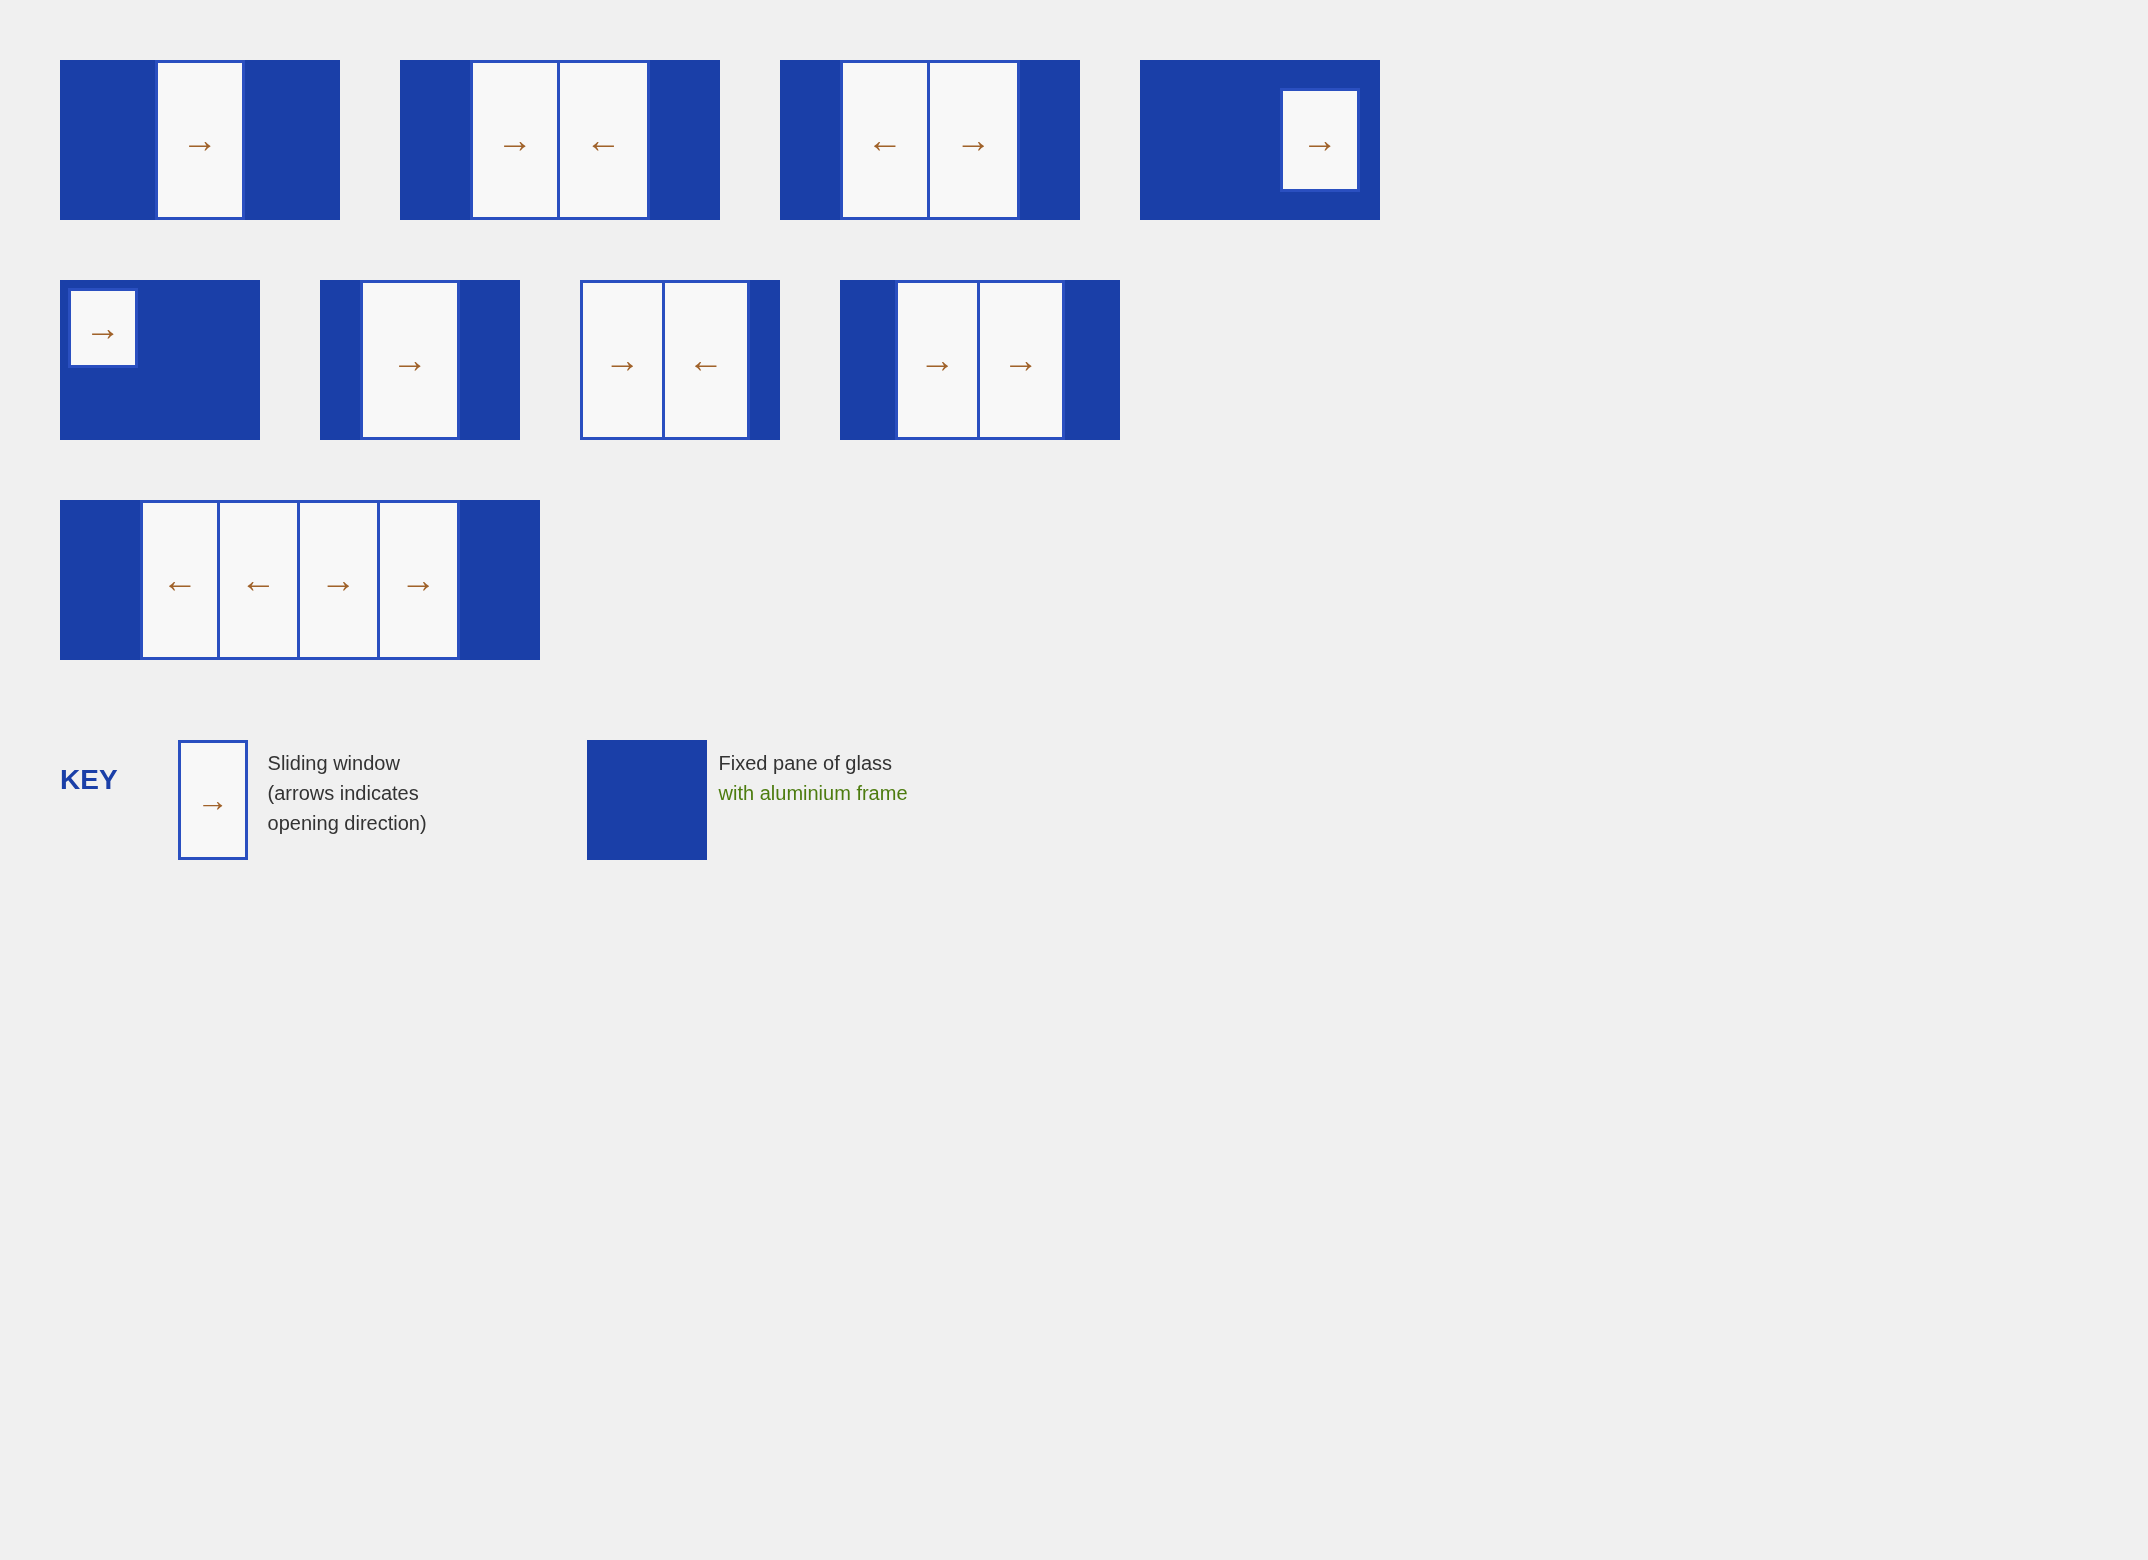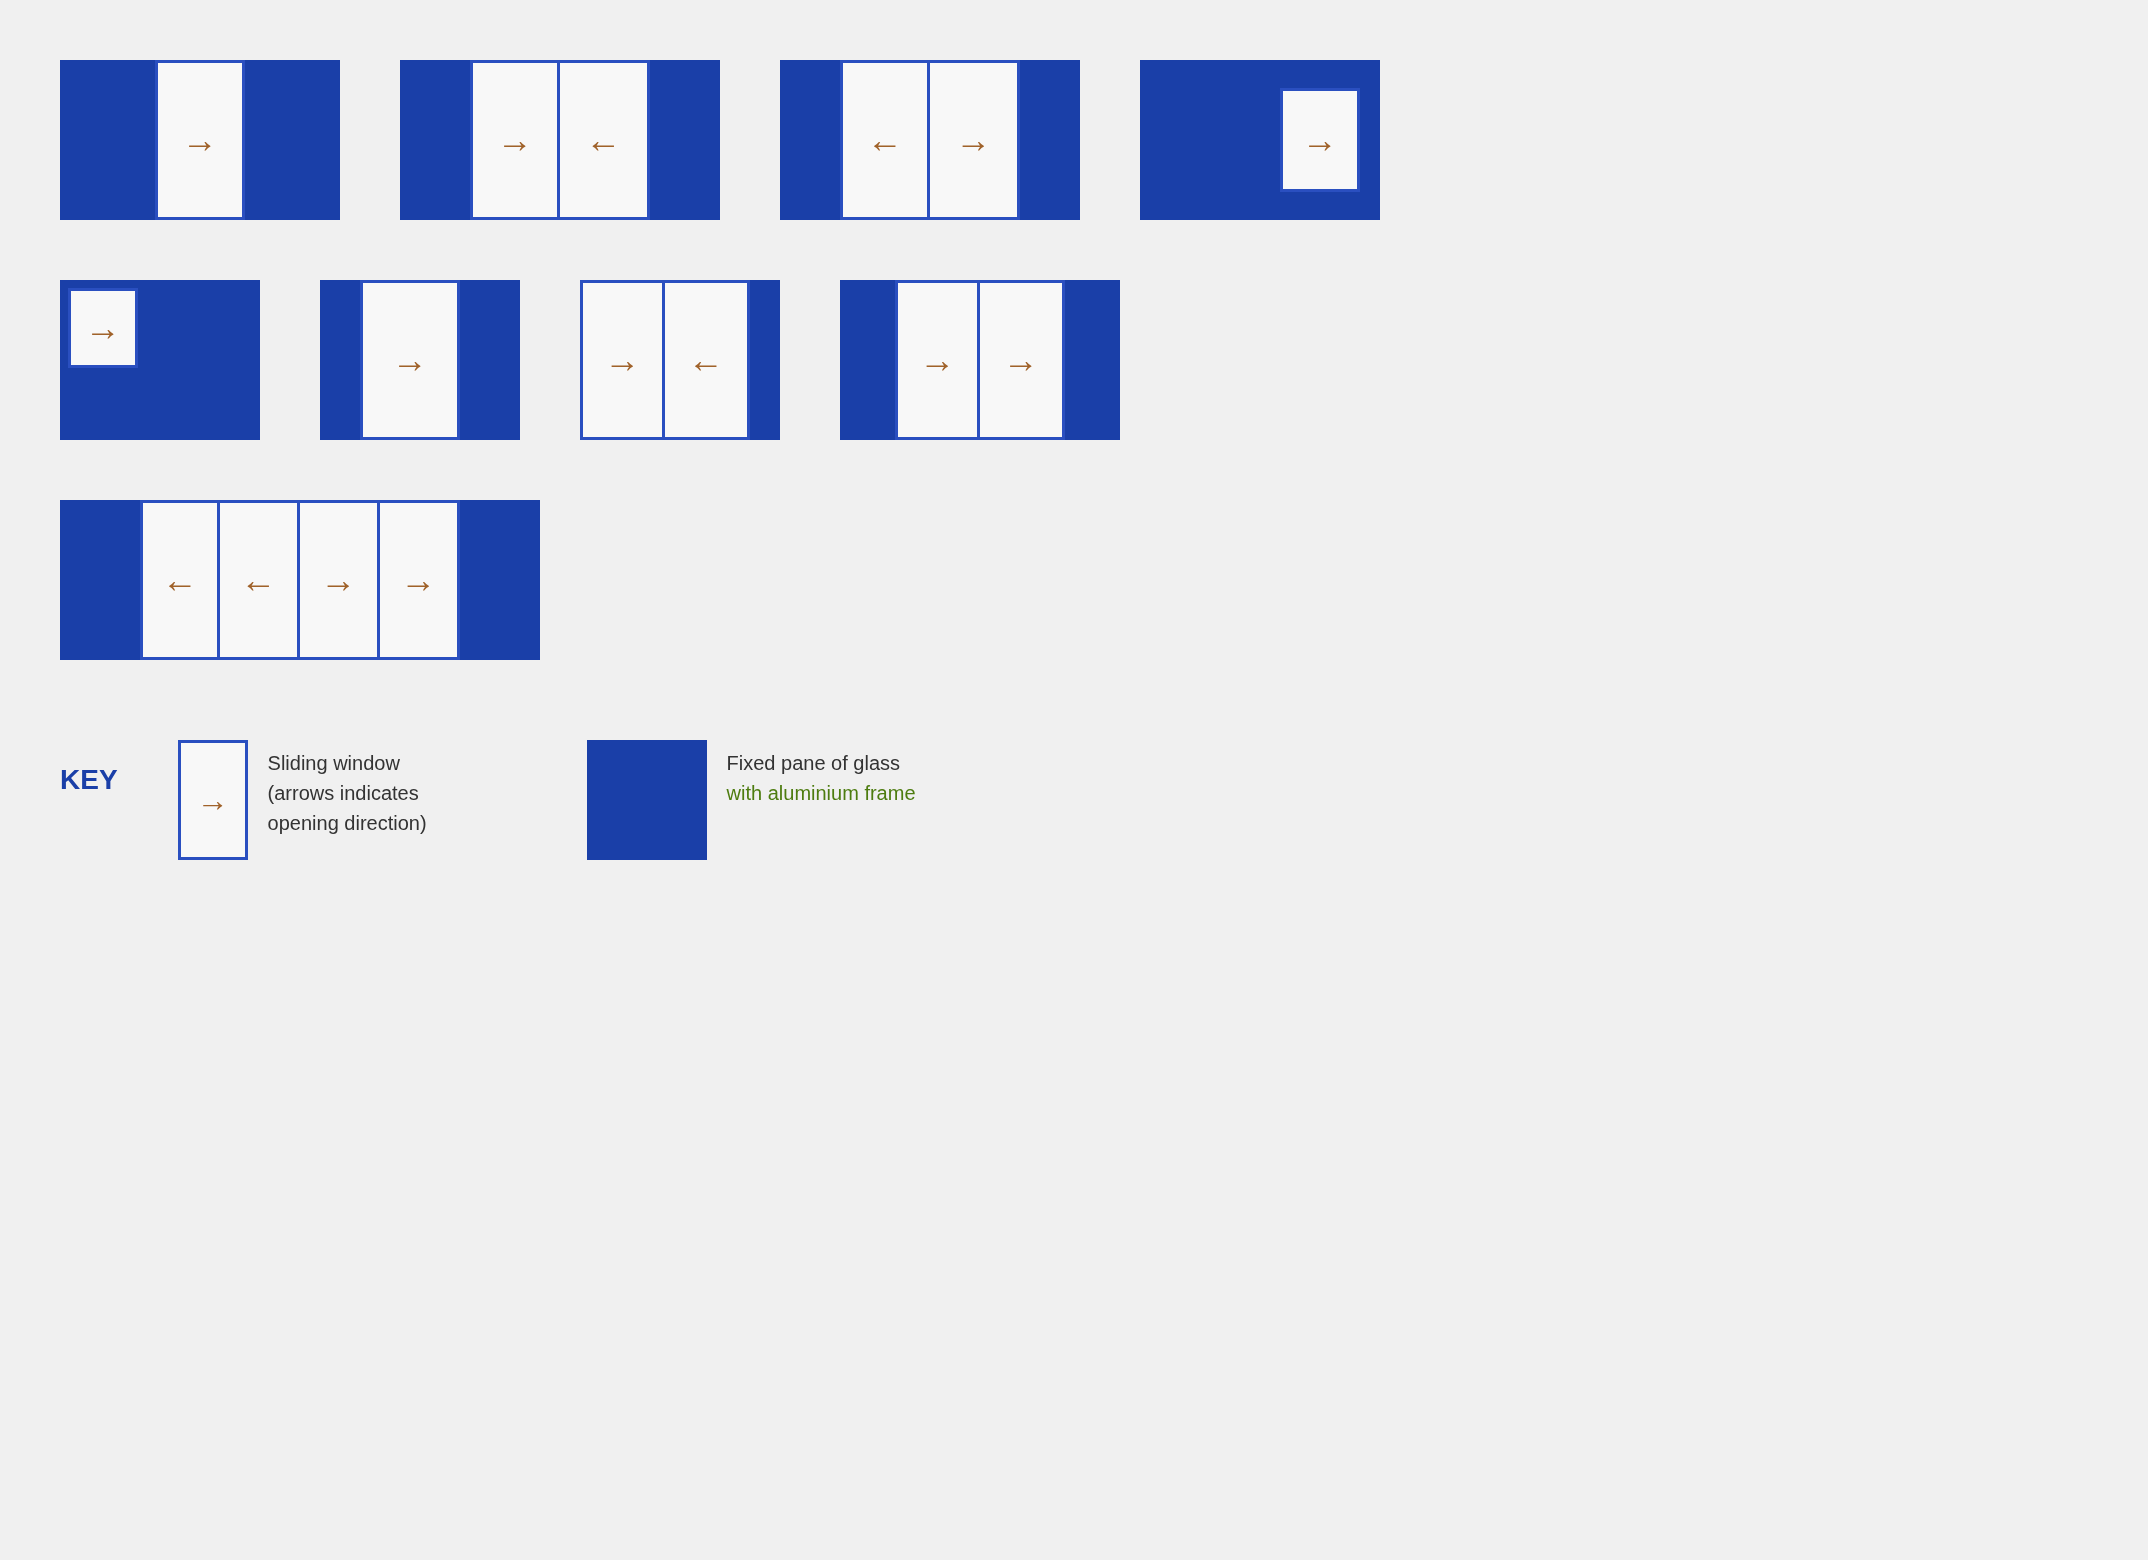--- a/index.html
+++ b/index.html
@@ -222,21 +222,21 @@
 
     <div class="key-item">
       <div class="key-pane">
         <span class="arrow" style="font-size:32px;">→</span>
       </div>
       <div class="key-text">
         Sliding window<br>(arrows indicates<br>opening direction)
       </div>
     </div>
 
-    <div class="key-item" style="gap:20px;margin-left:100px;">
+    <div class="key-item" style="gap:12px;margin-left:100px;">
       <div class="key-blue"></div>
       <div style="padding-top:8px;">
         <div style="color:#333;font-size:20px;line-height:1.5;">Fixed pane of glass</div>
         <div style="color:#4d7c0f;font-size:20px;line-height:1.5;">with aluminium frame</div>
       </div>
     </div>
 
   </div>
 
 </div>

